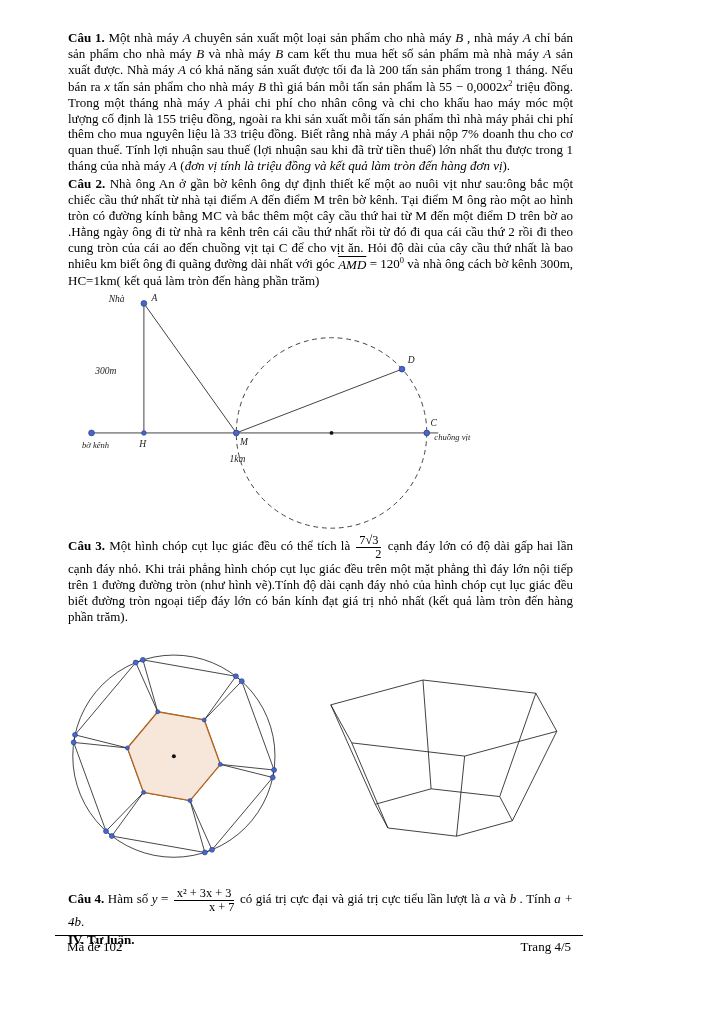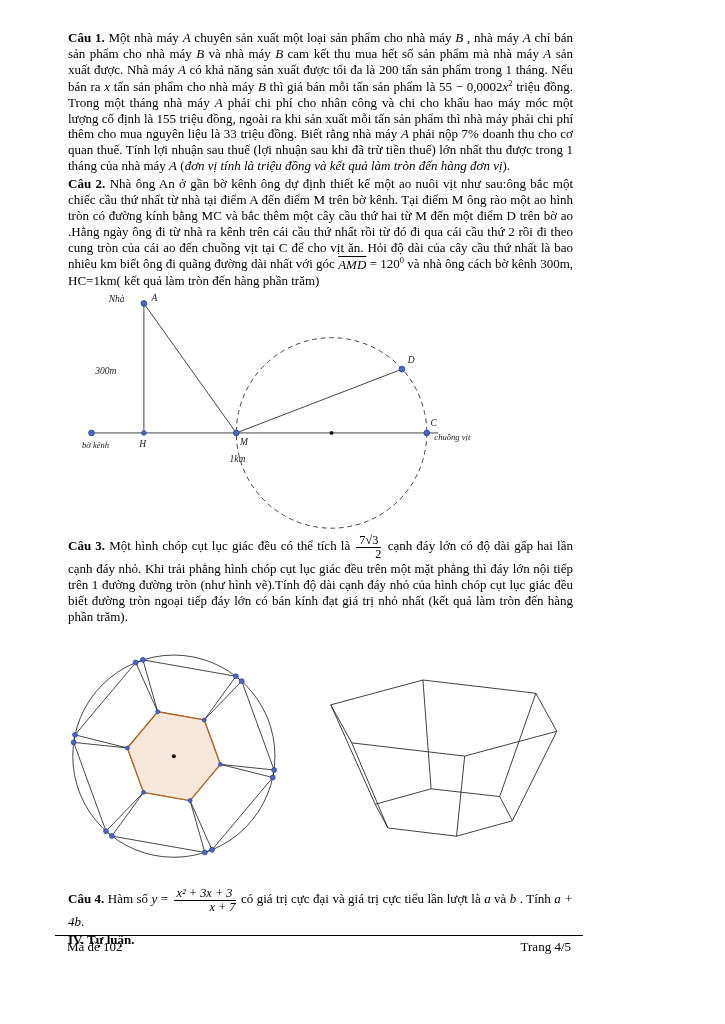--- a/index.html
+++ b/index.html
@@ -8,21 +8,21 @@
     width: 639px; height: 1024px; background: #fff; position: relative;
     font-family: "Liberation Serif", serif; font-size: 13px; color: #000;
     padding: 30px 66px 0 68px; overflow: hidden;
   }
   .para { text-align: justify; line-height: 1.22; margin: 0 0 2px 0; }
   sup { font-size: 0.65em; }
   .ov { text-decoration: overline; margin-top: 31px; }
   .frac { display: inline-block; vertical-align: middle; text-align: right; line-height: 1.05; font-size: 0.95em; padding: 0 2px; }
   .frac .num { display: block; border-bottom: 1px solid #000; padding: 0 3px; }
   .frac .den { display: block; }
-  .frac.it { font-style: italic; }
+  .frac.it { }
   .fig-ao { display: block; margin: 4px 0 2px 14px; }
   .fig-row { display: flex; align-items: flex-start; gap: 28px; margin: 6px 0 4px -6px; }
   .figlabel text { font-style: italic; font-size: 10px; fill: #222; }
   .figlabel .small { font-size: 9px; }
   .pt circle { fill: #4a67c8; stroke: #24408f; stroke-width: 0.8; }
   .footer {
     position: absolute; left: 55px; right: 56px; top: 935px;
     border-top: 1px solid #000; padding: 3px 12px 0 12px;
     display: flex; justify-content: space-between;
   }

